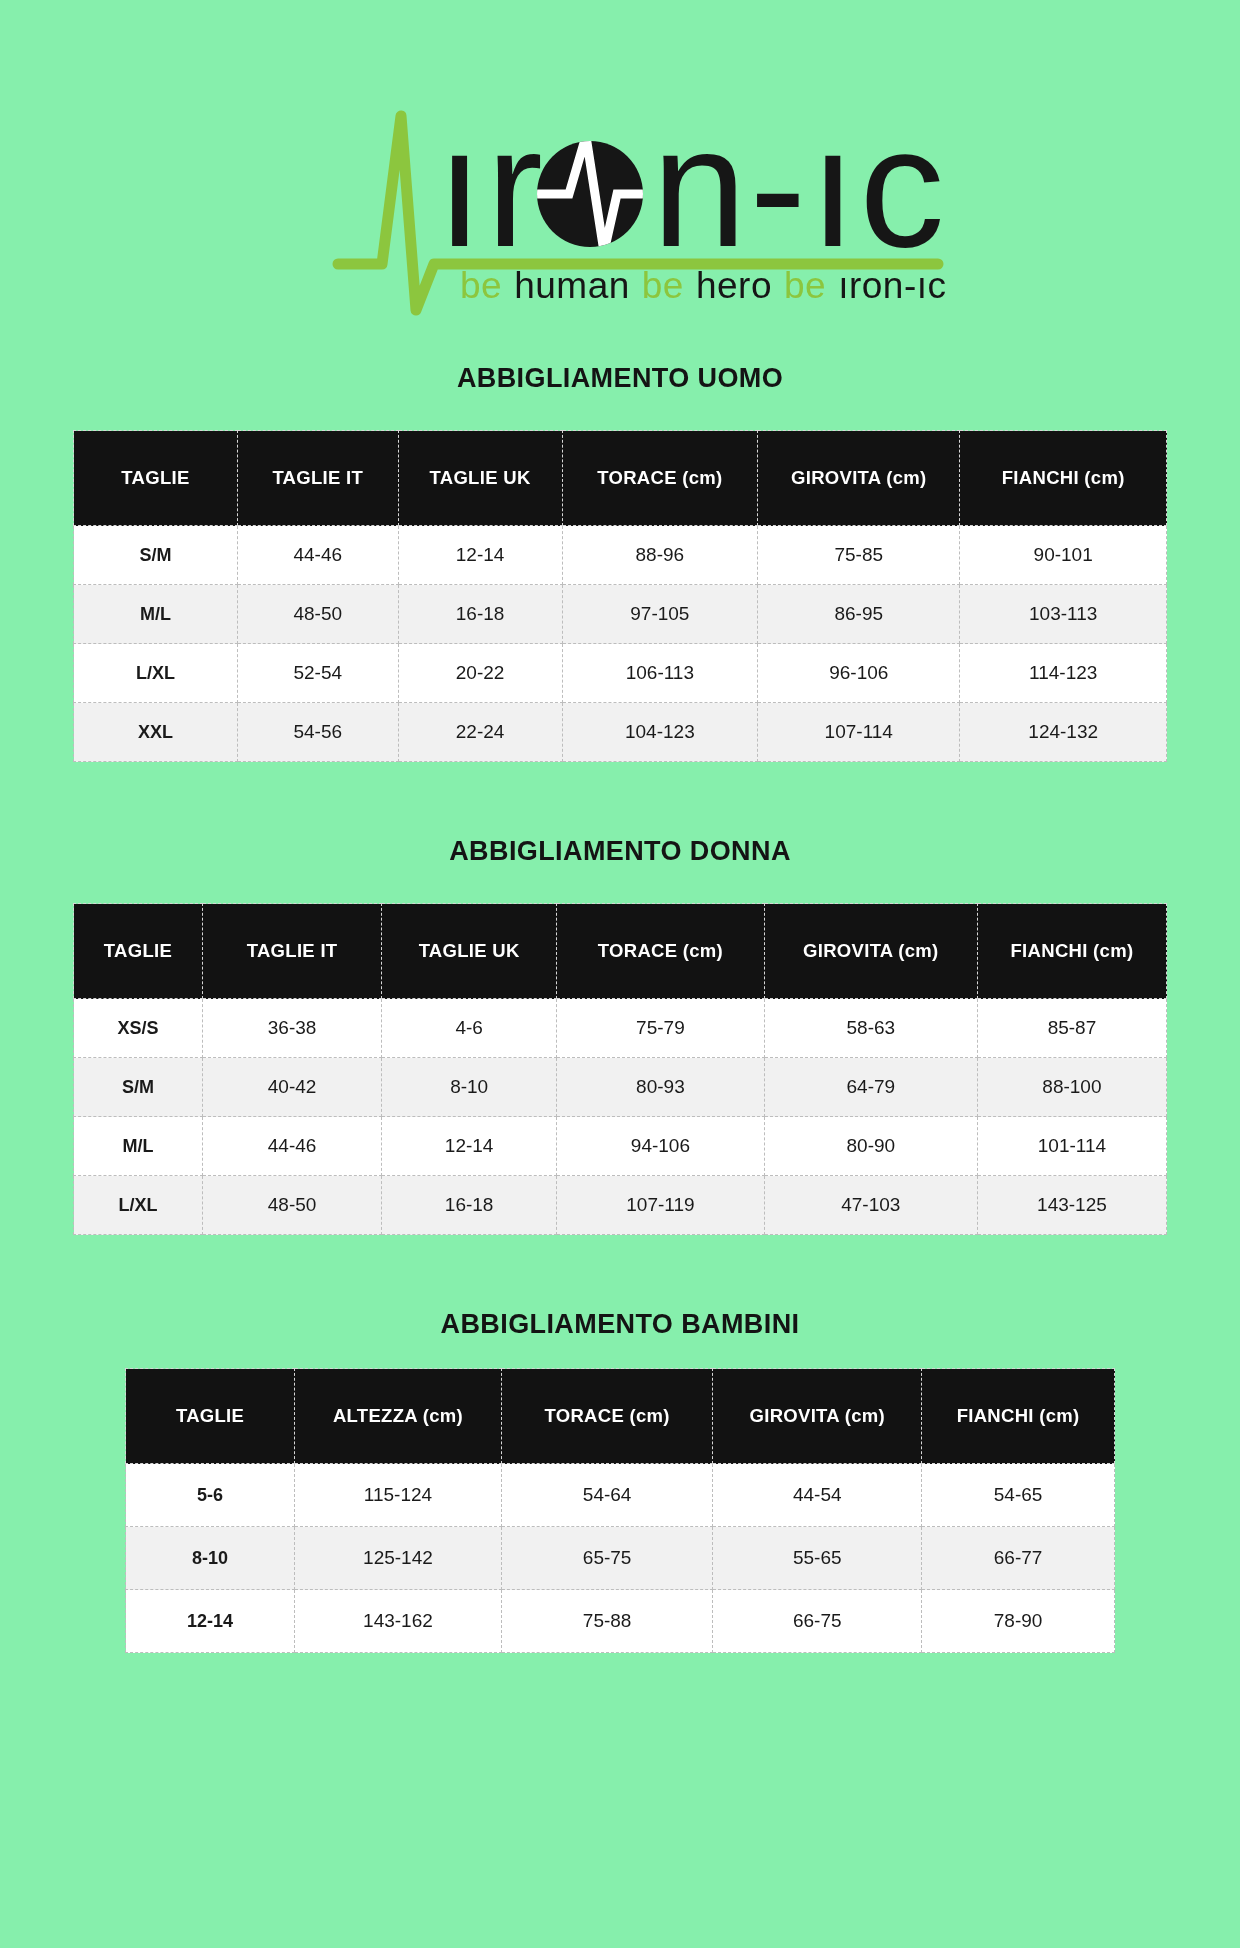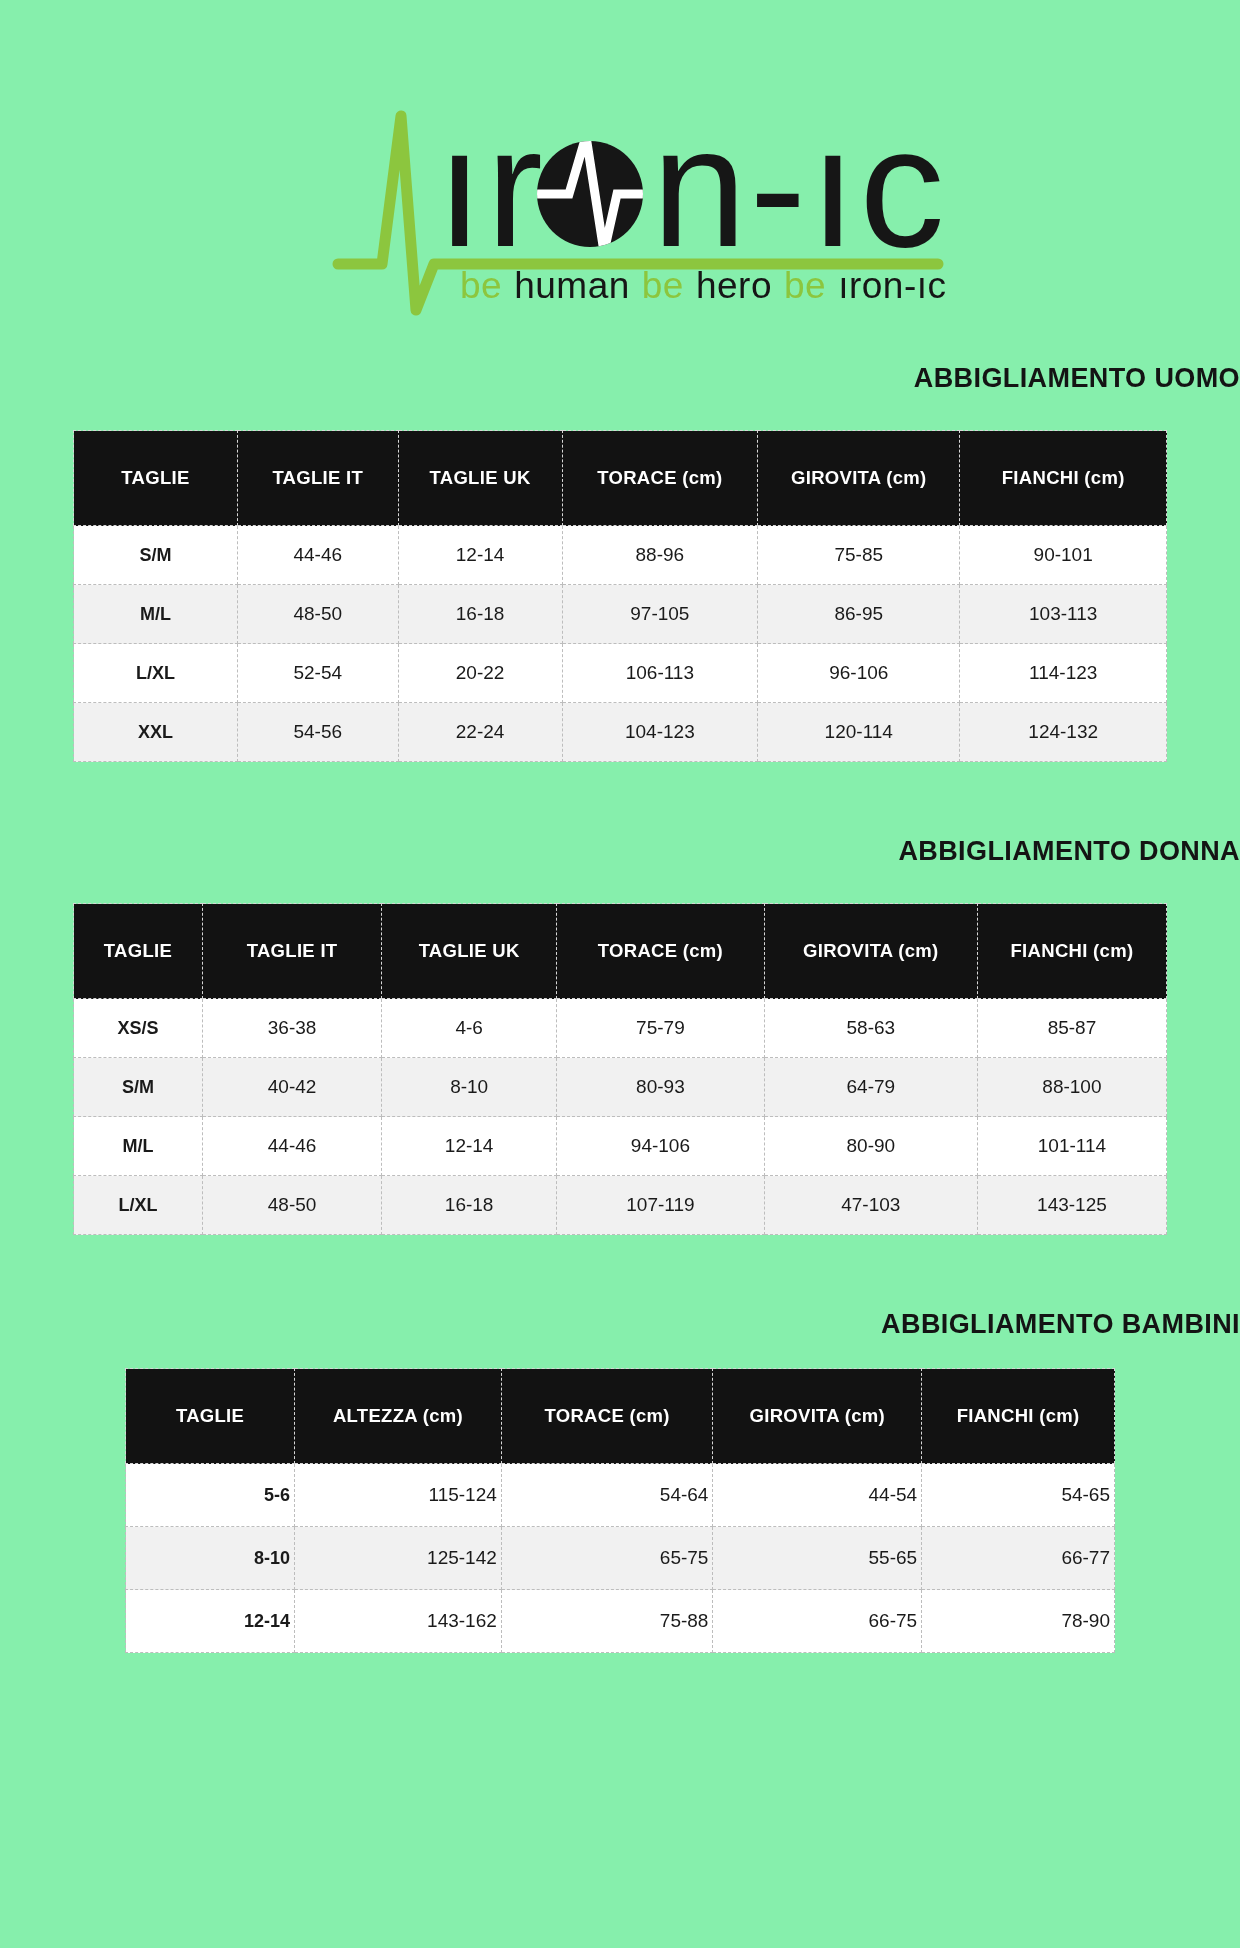--- a/index.html
+++ b/index.html
@@ -9,21 +9,21 @@
   }
   
   .logo-wrap{width:680px;margin:88px auto 0 auto;}
   .logo-wrap svg{display:block;}
   
   .page-title{
     margin:100px 0 0 0;text-align:center;
     font-size:37px;font-weight:700;letter-spacing:0.5px;color:#141414;
   }
   .section-heading{
-    margin:40px 0 0 0;text-align:right;
+    margin:40px 0 0 0;text-align:center;
     font-size:27px;font-weight:700;letter-spacing:0.4px;color:#141414;
   }
   .section-heading.gap-lg{margin-top:74px;}
   
   .table-host{margin:36px auto 0 auto;}
   .table-host.w-main{width:1094px;}
   .table-host.w-kids{width:990px;margin-top:28px;}
   table.size-table{
     width:100%;border-collapse:collapse;table-layout:fixed;
     border:1px dashed #b0b0b0;
@@ -34,21 +34,21 @@
     border:1px dashed #d6d6d6;text-align:center;vertical-align:middle;
     padding:0 8px;
   }
   table.size-table td{
     height:58px;text-align:center;vertical-align:middle;
     font-size:19px;font-weight:500;color:#1a1a1a;
     border:1px dashed #bdbdbd;background:#ffffff;padding:0 4px;
   }
   table.size-table tbody tr:nth-child(even) td{background:#f1f1f1;}
   table.size-table td:first-child{font-weight:700;font-size:18px;}
-  .table-host.w-kids td{height:62px;text-align:right;}
+  .table-host.w-kids td{height:62px;}
 </style>
 </head>
 <body>
 
 <div class="page">
 
   <div class="logo-wrap">
     <svg width="680" height="235" viewBox="0 0 680 235">
 
       <path d="M 58,176 H 102 L 121,28 L 136,222 L 154,176 H 658" fill="none" stroke-width="11" stroke-linecap="round" stroke-linejoin="round" stroke="#8CC63E"></path>
@@ -112,21 +112,21 @@
             <td>20-22</td>
             <td>106-113</td>
             <td>96-106</td>
             <td>114-123</td>
           </tr>
           <tr>
             <td>XXL</td>
             <td>54-56</td>
             <td>22-24</td>
             <td>104-123</td>
-            <td>120-114</td>
+            <td>107-114</td>
             <td>124-132</td>
           </tr>
         </tbody>
       </table>
     </div>
 
   <h2 class="section-heading gap-lg">ABBIGLIAMENTO DONNA</h2>
   <div class="table-host w-main">
       <table class="size-table">
         <colgroup>

